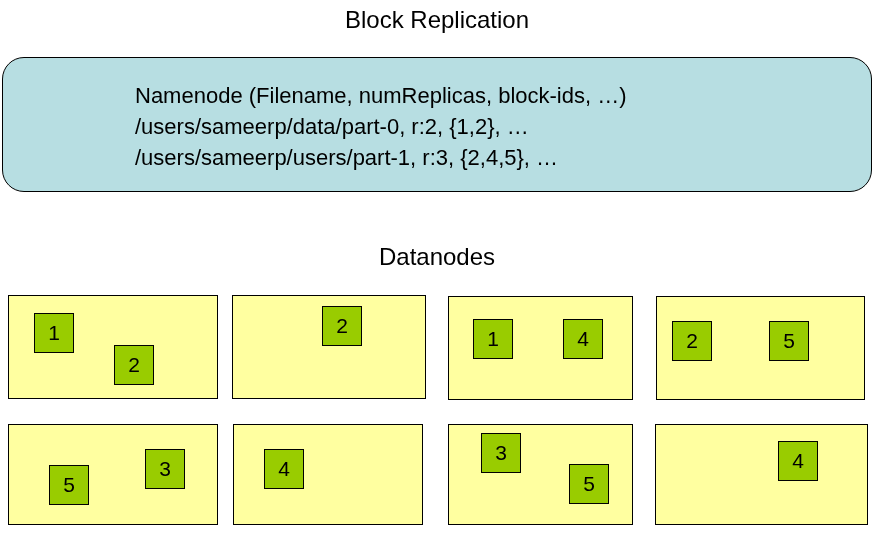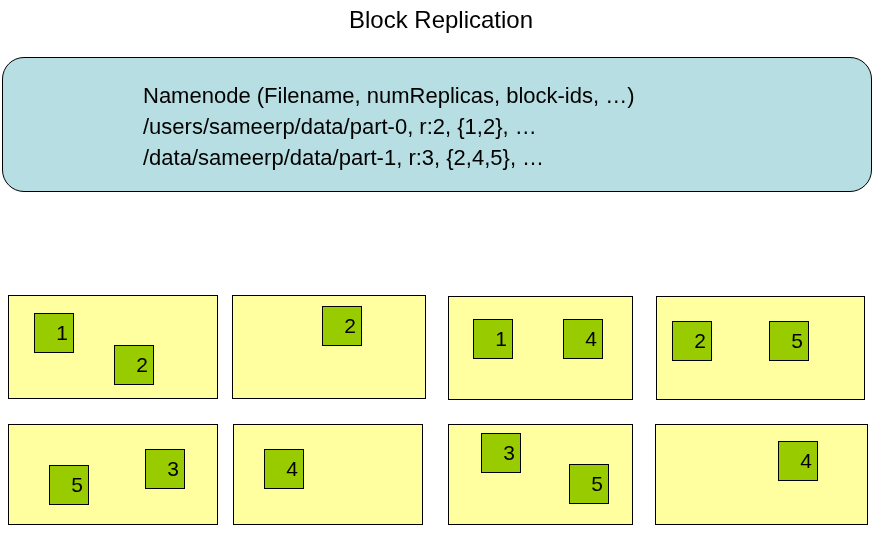--- a/index.html
+++ b/index.html
@@ -1,20 +1,20 @@
 <!DOCTYPE html>
 <html style="--bg: #ffffff; --text: #000000; --outline: #000000; --namenode-fill: #b7dee2; --datanode-fill: #ffffa0; --block-fill: #99cc00;"><head>
 <meta charset="utf-8">
 <style>
   html, body {
     margin: 0;
     padding: 0;
     background: var(--bg, #ffffff);
   }
-  * { box-sizing: border-box; padding-left: 8px; }
+  * { box-sizing: border-box; }
   .stage {
     position: relative;
     width: 874px;
     height: 536px;
     background: var(--bg, #ffffff);
     font-family: "Liberation Sans", sans-serif;
     color: var(--text, #000000);
     overflow: hidden;
   }
   .page-title {
@@ -79,23 +79,24 @@
 </head>
 <body>
 
 <div class="stage">
 
   <div class="page-title">Block Replication</div>
 
   <div class="namenode-box">
     <div class="namenode-line">Namenode (Filename, numReplicas, block-ids, …)</div>
     <div class="namenode-line">/users/sameerp/data/part-0, r:2, {1,2}, …</div>
-    <div class="namenode-line">/data/sameerp/data/part-1, r:3, {2,4,5}, …</div>
+    <div class="namenode-line">/users/sameerp/users/part-1, r:3, {2,4,5}, …</div>
   </div>
 
+  <div class="datanodes-label">Datanodes</div>
 
   <div class="datanodes-grid">
       <div class="datanode" style="left: 8px; top: 295px; width: 210px; height: 104px;">
         <div class="block" style="left: 25px; top: 17px;">
           <span>1</span>
         </div>
         <div class="block" style="left: 105px; top: 49px;">
           <span>2</span>
         </div>
       </div>

